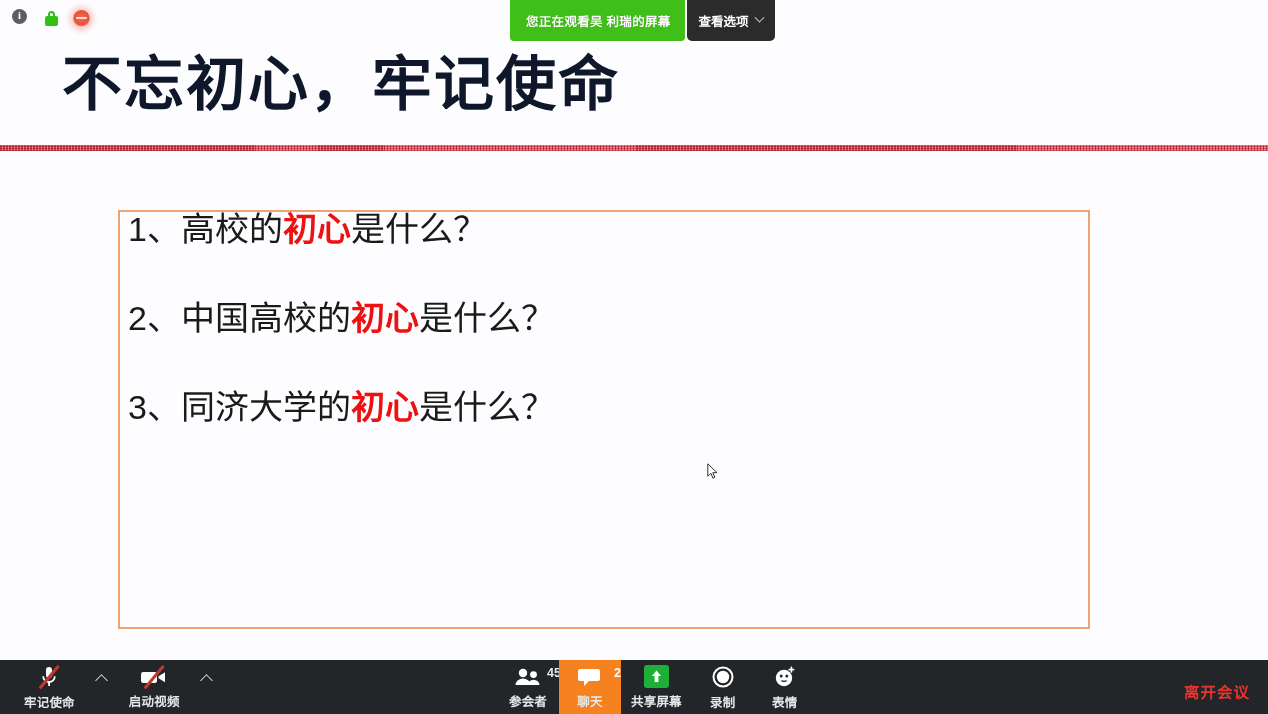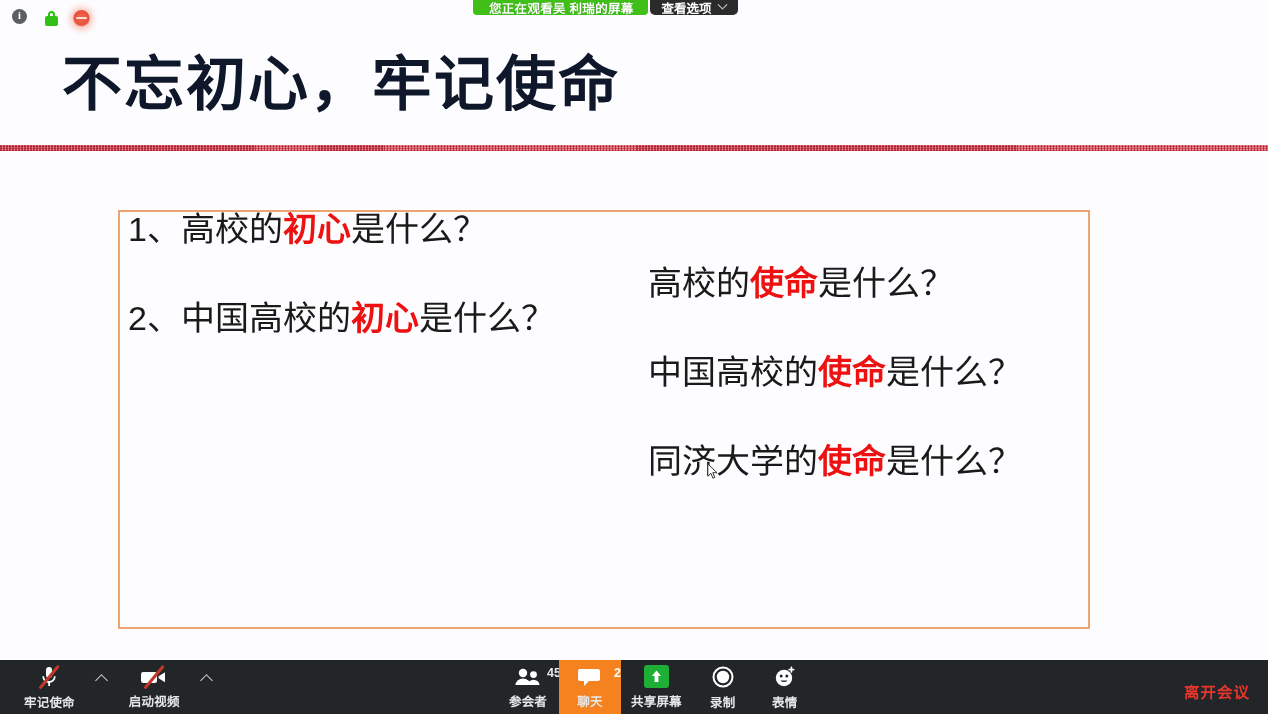--- a/index.html
+++ b/index.html
@@ -13,22 +13,22 @@
   #app {
     position: relative;
     width: 1268px; height: 714px;
     background: #fdfdff;
     overflow: hidden;
   }
 
   
   .share-bar {
     position: absolute;
-    top: 0; left: 473px;
-    height: 15px;
+    top: 0; left: 510px;
+    height: 41px;
     display: flex;
     align-items: stretch;
     z-index: 40;
   }
   .share-bar-green {
     background: #3fbf18;
     color: #ffffff;
     font-size: 12.5px;
     font-weight: bold;
     display: flex;
@@ -312,33 +312,25 @@
 
   <div class="content-box"></div>
 
   <div class="col-left">
     <div class="q-left">
       <span class="num">1、</span><span>高校的</span><span class="hl">初心</span><span>是什么？</span>
     </div>
     <div class="q-left">
       <span class="num">2、</span><span>中国高校的</span><span class="hl">初心</span><span>是什么？</span>
     </div>
+    <div class="q-left">
+      <span class="num">3、</span><span>同济大学的</span><span class="hl">初心</span><span>是什么？</span>
+    </div>
   </div>
 
-  <div class="col-right">
-    <div class="q-right">
-      <span>高校的</span><span class="hl">使命</span><span>是什么？</span>
-    </div>
-    <div class="q-right">
-      <span>中国高校的</span><span class="hl">使命</span><span>是什么？</span>
-    </div>
-    <div class="q-right">
-      <span>同济大学的</span><span class="hl">使命</span><span>是什么？</span>
-    </div>
-  </div>
 
   <svg class="cursor-mark" viewBox="0 0 12 17">
     <path d="M0.8,0.8 L0.8,13.2 L3.9,10.3 L5.9,15.2 L7.8,14.4 L5.8,9.7 L10.0,9.7 Z" fill="#ffffff" stroke="#333333" stroke-width="1"></path>
   </svg>
 
   <div class="toolbar">
 
     <div class="tb-left">
       <div class="tb-item">
         <div class="tb-icon">

